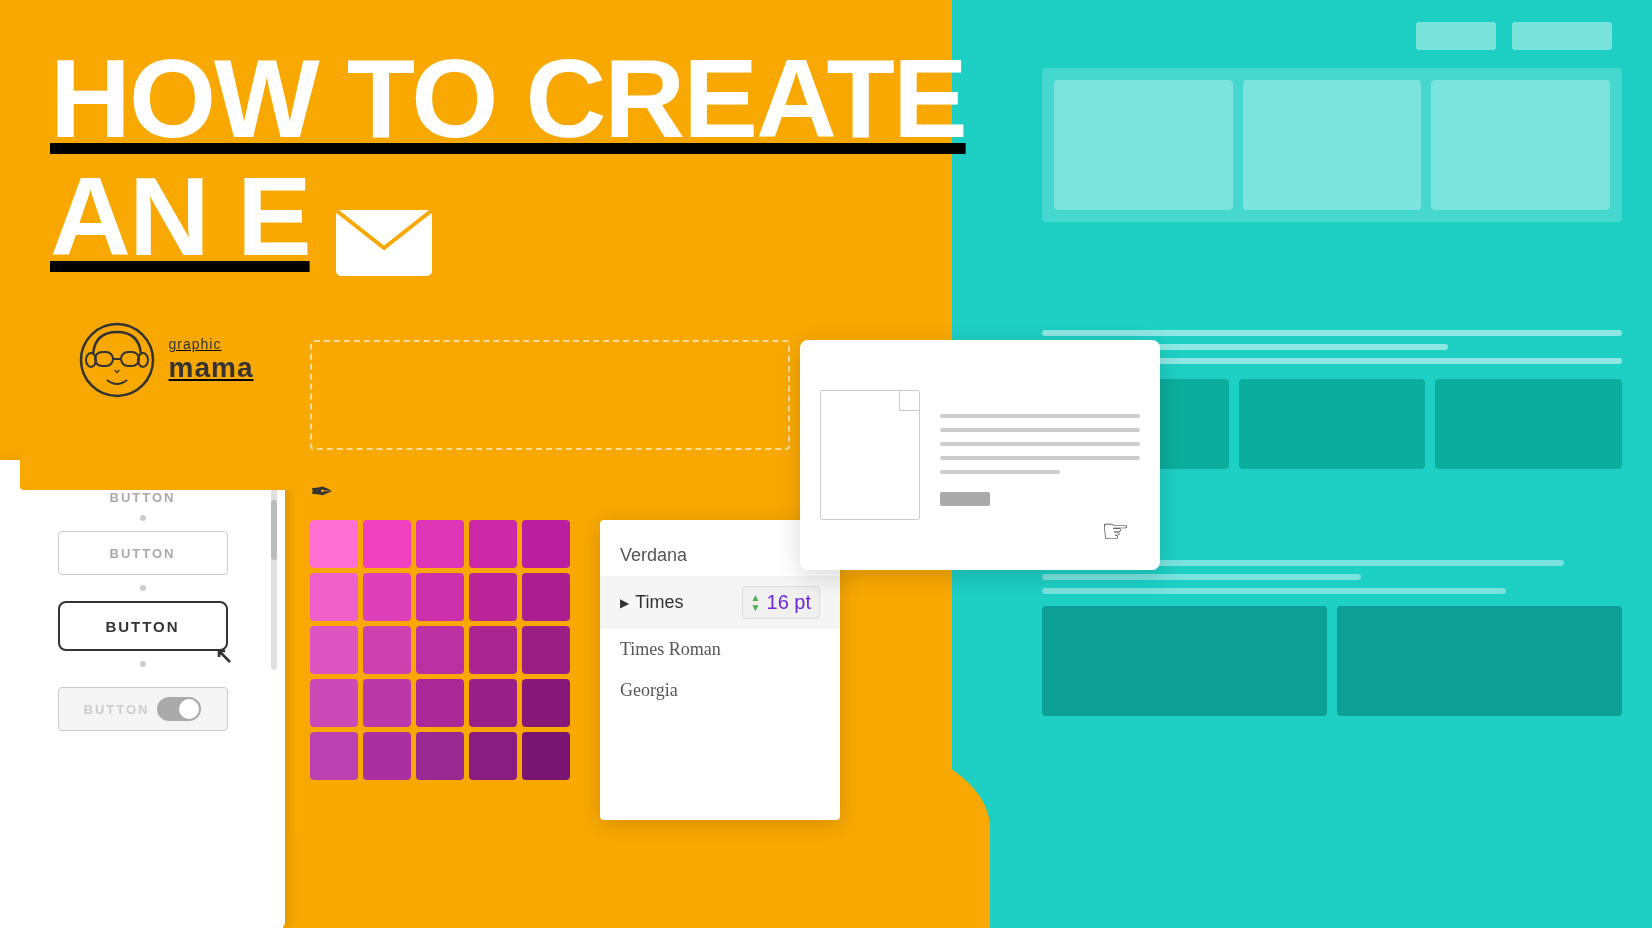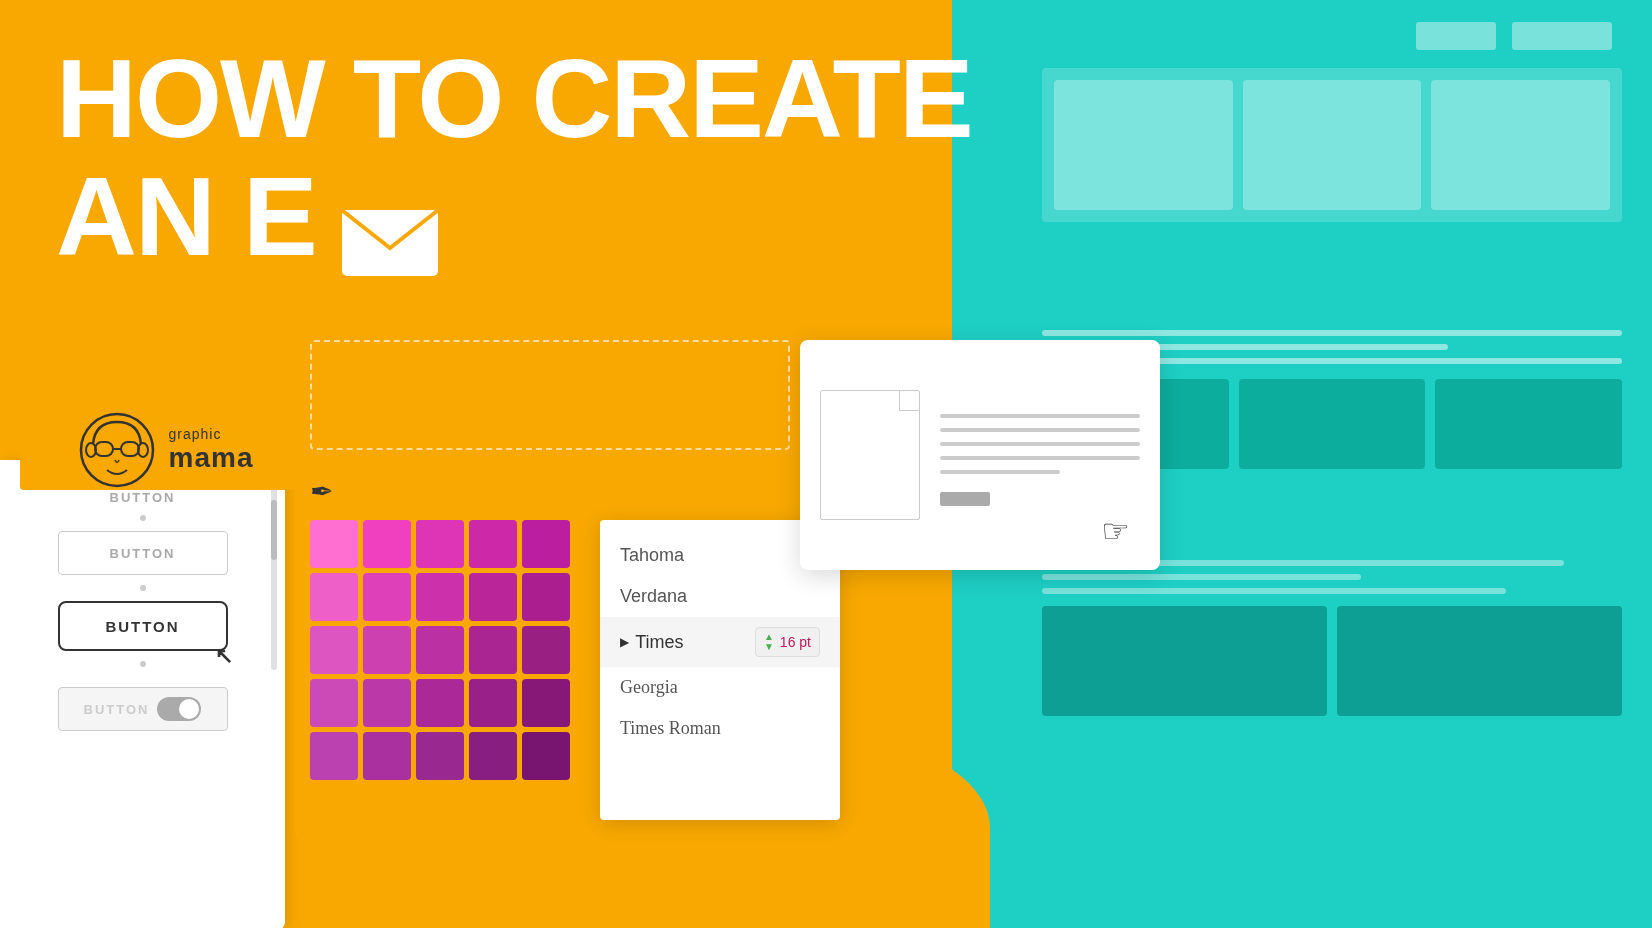--- a/index.html
+++ b/index.html
@@ -26,23 +26,24 @@
       width: 700px;
       height: 928px;
       background: #1ECFC4;
       z-index: 0;
     }
 
     
     .headline-area {
       position: absolute;
       top: 40px;
-      left: 56px;
+      left: 50px;
       z-index: 10;
       width: 1100px;
+      text-decoration: underline;
     }
     .headline-line1 {
       font-size: 112px;
       font-weight: 900;
       color: #fff;
       line-height: 1.05;
       letter-spacing: -2px;
       text-transform: uppercase;
     }
     .headline-line2 {
@@ -87,23 +88,24 @@
     
     .logo-area {
       position: absolute;
       top: 320px;
       left: 20px;
       width: 290px;
       height: 170px;
       background: #F8A800;
       z-index: 20;
       display: flex;
-      align-items: flex-end;
+      align-items: flex-start;
       justify-content: center;
       border-radius: 4px;
+      text-decoration: underline;
     }
     .logo-container {
       display: flex;
       flex-direction: row;
       align-items: center;
       gap: 12px;
     }
     .logo-face-svg {
       width: 80px;
       height: 80px;
@@ -308,22 +310,22 @@
       border: 1px solid #ddd;
     }
     .stepper-arrows {
       display: flex;
       flex-direction: column;
       font-size: 10px;
       color: #4CAF50;
       line-height: 1;
     }
     .font-size-value {
-      font-size: 14px;
-      color: #be185d;
+      font-size: 20px;
+      color: #6d28d9;
       font-weight: 500;
       margin-left: 4px;
     }
 
     
     .doc-card {
       position: absolute;
       top: 340px;
       left: 800px;
       width: 360px;
@@ -616,44 +618,41 @@
 
     <div class="color-swatch" style="background:#BB40B0"></div>
     <div class="color-swatch" style="background:#AA30A0"></div>
     <div class="color-swatch" style="background:#992890"></div>
     <div class="color-swatch" style="background:#881E80"></div>
     <div class="color-swatch" style="background:#771570"></div>
   </div>
 </div>
 
 <div class="font-panel">
-  <div class="font-item" style="font-family: Tahoma, sans-serif;">
-    <span>Tahoma</span>
-  </div>
   <div class="font-item" style="font-family: Verdana, sans-serif;">
     <span>Verdana</span>
   </div>
   <div class="font-item active" style="font-family: Arial, sans-serif; display: flex; align-items: center; justify-content: space-between; padding: 10px 20px;">
     <div class="font-active-row">
       <span class="font-arrow">▶</span>
       <span>Times</span>
     </div>
     <div class="font-size-stepper">
       <div class="stepper-arrows">
         <span>▲</span>
         <span>▼</span>
       </div>
       <span class="font-size-value">16 pt</span>
     </div>
   </div>
+  <div class="font-item" style="font-family: 'Times New Roman', serif;">
+    <span>Times Roman</span>
+  </div>
   <div class="font-item" style="font-family: Georgia, serif;">
     <span>Georgia</span>
-  </div>
-  <div class="font-item" style="font-family: 'Times New Roman', serif;">
-    <span>Times Roman</span>
   </div>
 </div>
 
 <div class="doc-card">
   <div class="doc-page-thumb">
     <div class="doc-page-fold"></div>
   </div>
   <div class="doc-lines">
     <div class="doc-line"></div>
     <div class="doc-line"></div>

